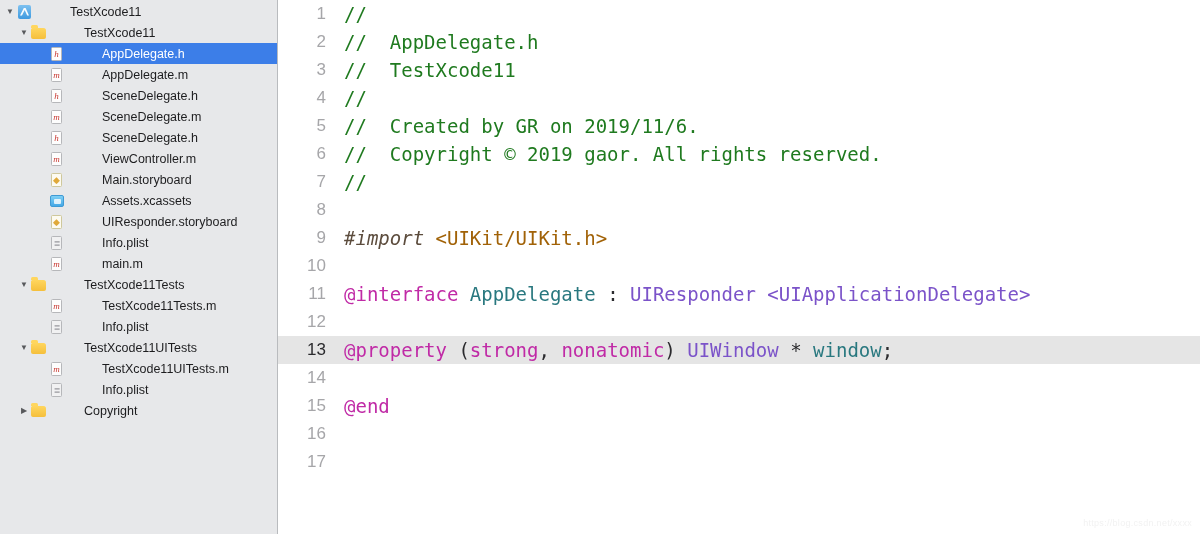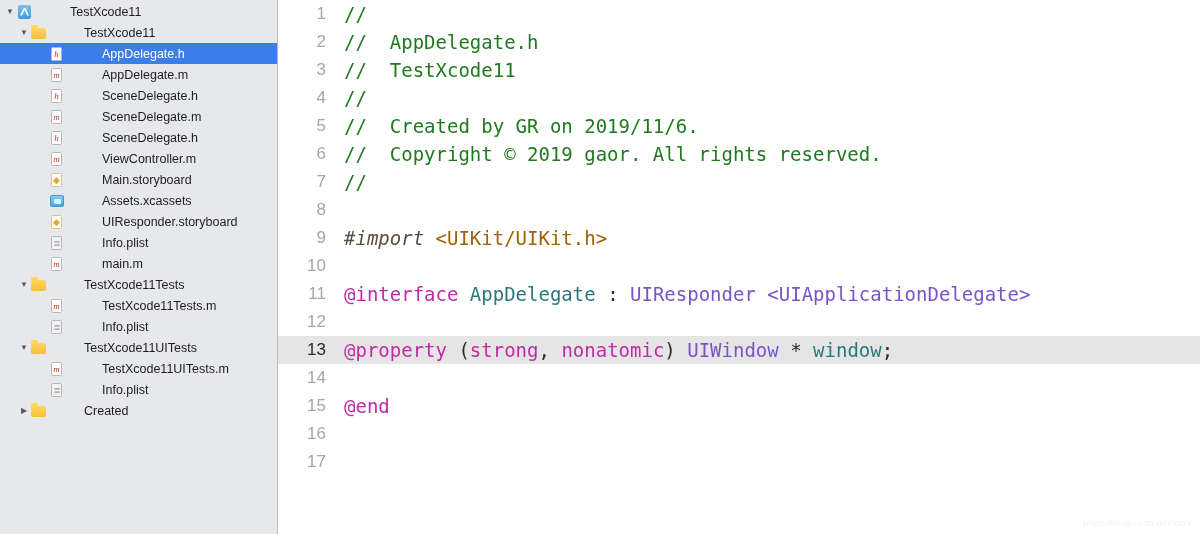--- a/index.html
+++ b/index.html
@@ -355,21 +355,21 @@
               <span class="glyph">≣</span>
             </span>
           </span>
           <span class="lbl">Info.plist</span>
         </div>
         <div class="nav-row ind-1">
           <span class="twisty">▶</span>
           <span class="icon-box">
             <span class="ic-folder"></span>
           </span>
-          <span class="lbl">Created</span>
+          <span class="lbl">Copyright</span>
         </div>
       </div>
   </div>
 
   <div class="editor">
     <div class="code-area" id="code-area">
         <div class="code-line"><div class="gutter">1</div><div class="code-text"><span class="t-comment">//</span></div></div>
         <div class="code-line"><div class="gutter">2</div><div class="code-text"><span class="t-comment">//  AppDelegate.h</span></div></div>
         <div class="code-line"><div class="gutter">3</div><div class="code-text"><span class="t-comment">//  TestXcode11</span></div></div>
         <div class="code-line"><div class="gutter">4</div><div class="code-text"><span class="t-comment">//</span></div></div>

